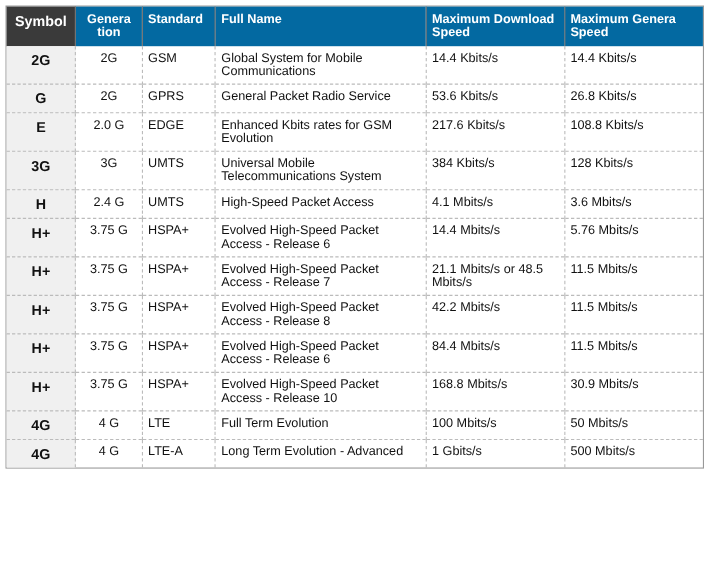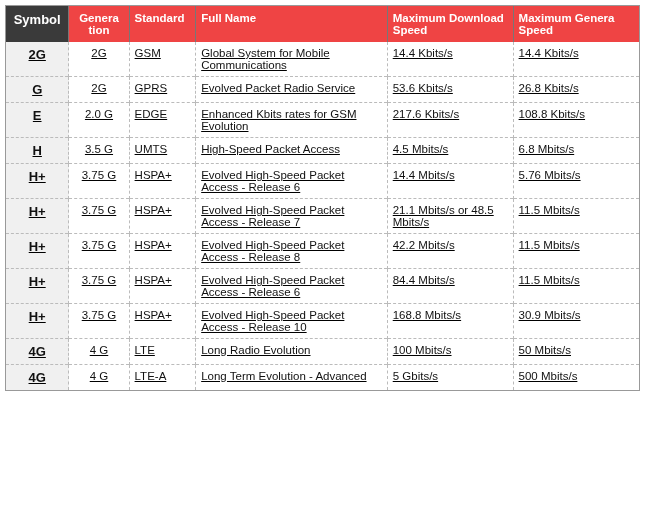--- a/index.html
+++ b/index.html
@@ -11,35 +11,34 @@
     }
     .table-wrapper {
       border: 1px solid #999;
       margin: 5px;
     }
     table {
       width: 100%;
       border-collapse: collapse;
     }
     thead th {
-      background: #ef4444;
+      background: #0369a1;
       color: #fff;
       font-weight: bold;
       font-size: 11.5px;
       padding: 6px 5px;
       border-right: 1px solid #777;
       vertical-align: top;
       text-align: left;
     }
     thead th:last-child {
       border-right: none;
     }
     tbody tr {
       border-bottom: 1px dashed #bbb;
-      text-decoration: underline;
     }
     tbody tr:last-child {
       border-bottom: none;
     }
     tbody td {
       padding: 5px 5px;
       border-right: 1px dashed #bbb;
       vertical-align: top;
       font-size: 11.5px;
       color: #111;
@@ -96,39 +95,47 @@
           <td class="col-gen">2G</td>
           <td class="col-std">GSM</td>
           <td class="col-full">Global System for Mobile Communications</td>
           <td class="col-dl">14.4 Kbits/s</td>
           <td class="col-ul">14.4 Kbits/s</td>
         </tr>
         <tr>
           <td class="col-symbol">G</td>
           <td class="col-gen">2G</td>
           <td class="col-std">GPRS</td>
-          <td class="col-full">Evolved Packet Radio Service</td>
+          <td class="col-full">General Packet Radio Service</td>
           <td class="col-dl">53.6 Kbits/s</td>
           <td class="col-ul">26.8 Kbits/s</td>
         </tr>
         <tr>
           <td class="col-symbol">E</td>
           <td class="col-gen">2.0 G</td>
           <td class="col-std">EDGE</td>
           <td class="col-full">Enhanced Kbits rates for GSM Evolution</td>
           <td class="col-dl">217.6 Kbits/s</td>
           <td class="col-ul">108.8 Kbits/s</td>
         </tr>
         <tr>
+          <td class="col-symbol">3G</td>
+          <td class="col-gen">3G</td>
+          <td class="col-std">UMTS</td>
+          <td class="col-full">Universal Mobile Telecommunications System</td>
+          <td class="col-dl">384 Kbits/s</td>
+          <td class="col-ul">128 Kbits/s</td>
+        </tr>
+        <tr>
           <td class="col-symbol">H</td>
-          <td class="col-gen">3.5 G</td>
+          <td class="col-gen">2.4 G</td>
           <td class="col-std">UMTS</td>
           <td class="col-full">High-Speed Packet Access</td>
-          <td class="col-dl">4.5 Mbits/s</td>
-          <td class="col-ul">6.8 Mbits/s</td>
+          <td class="col-dl">4.1 Mbits/s</td>
+          <td class="col-ul">3.6 Mbits/s</td>
         </tr>
         <tr>
           <td class="col-symbol">H+</td>
           <td class="col-gen">3.75 G</td>
           <td class="col-std">HSPA+</td>
           <td class="col-full">Evolved High-Speed Packet Access - Release 6</td>
           <td class="col-dl">14.4 Mbits/s</td>
           <td class="col-ul">5.76 Mbits/s</td>
         </tr>
         <tr>
@@ -160,27 +167,27 @@
           <td class="col-gen">3.75 G</td>
           <td class="col-std">HSPA+</td>
           <td class="col-full">Evolved High-Speed Packet Access - Release 10</td>
           <td class="col-dl">168.8 Mbits/s</td>
           <td class="col-ul">30.9 Mbits/s</td>
         </tr>
         <tr>
           <td class="col-symbol">4G</td>
           <td class="col-gen">4 G</td>
           <td class="col-std">LTE</td>
-          <td class="col-full">Long Radio Evolution</td>
+          <td class="col-full">Full Term Evolution</td>
           <td class="col-dl">100 Mbits/s</td>
           <td class="col-ul">50 Mbits/s</td>
         </tr>
         <tr>
           <td class="col-symbol">4G</td>
           <td class="col-gen">4 G</td>
           <td class="col-std">LTE-A</td>
           <td class="col-full">Long Term Evolution - Advanced</td>
-          <td class="col-dl">5 Gbits/s</td>
+          <td class="col-dl">1 Gbits/s</td>
           <td class="col-ul">500 Mbits/s</td>
         </tr>
       </tbody>
   </table>
 </div>
 
 </body></html>

